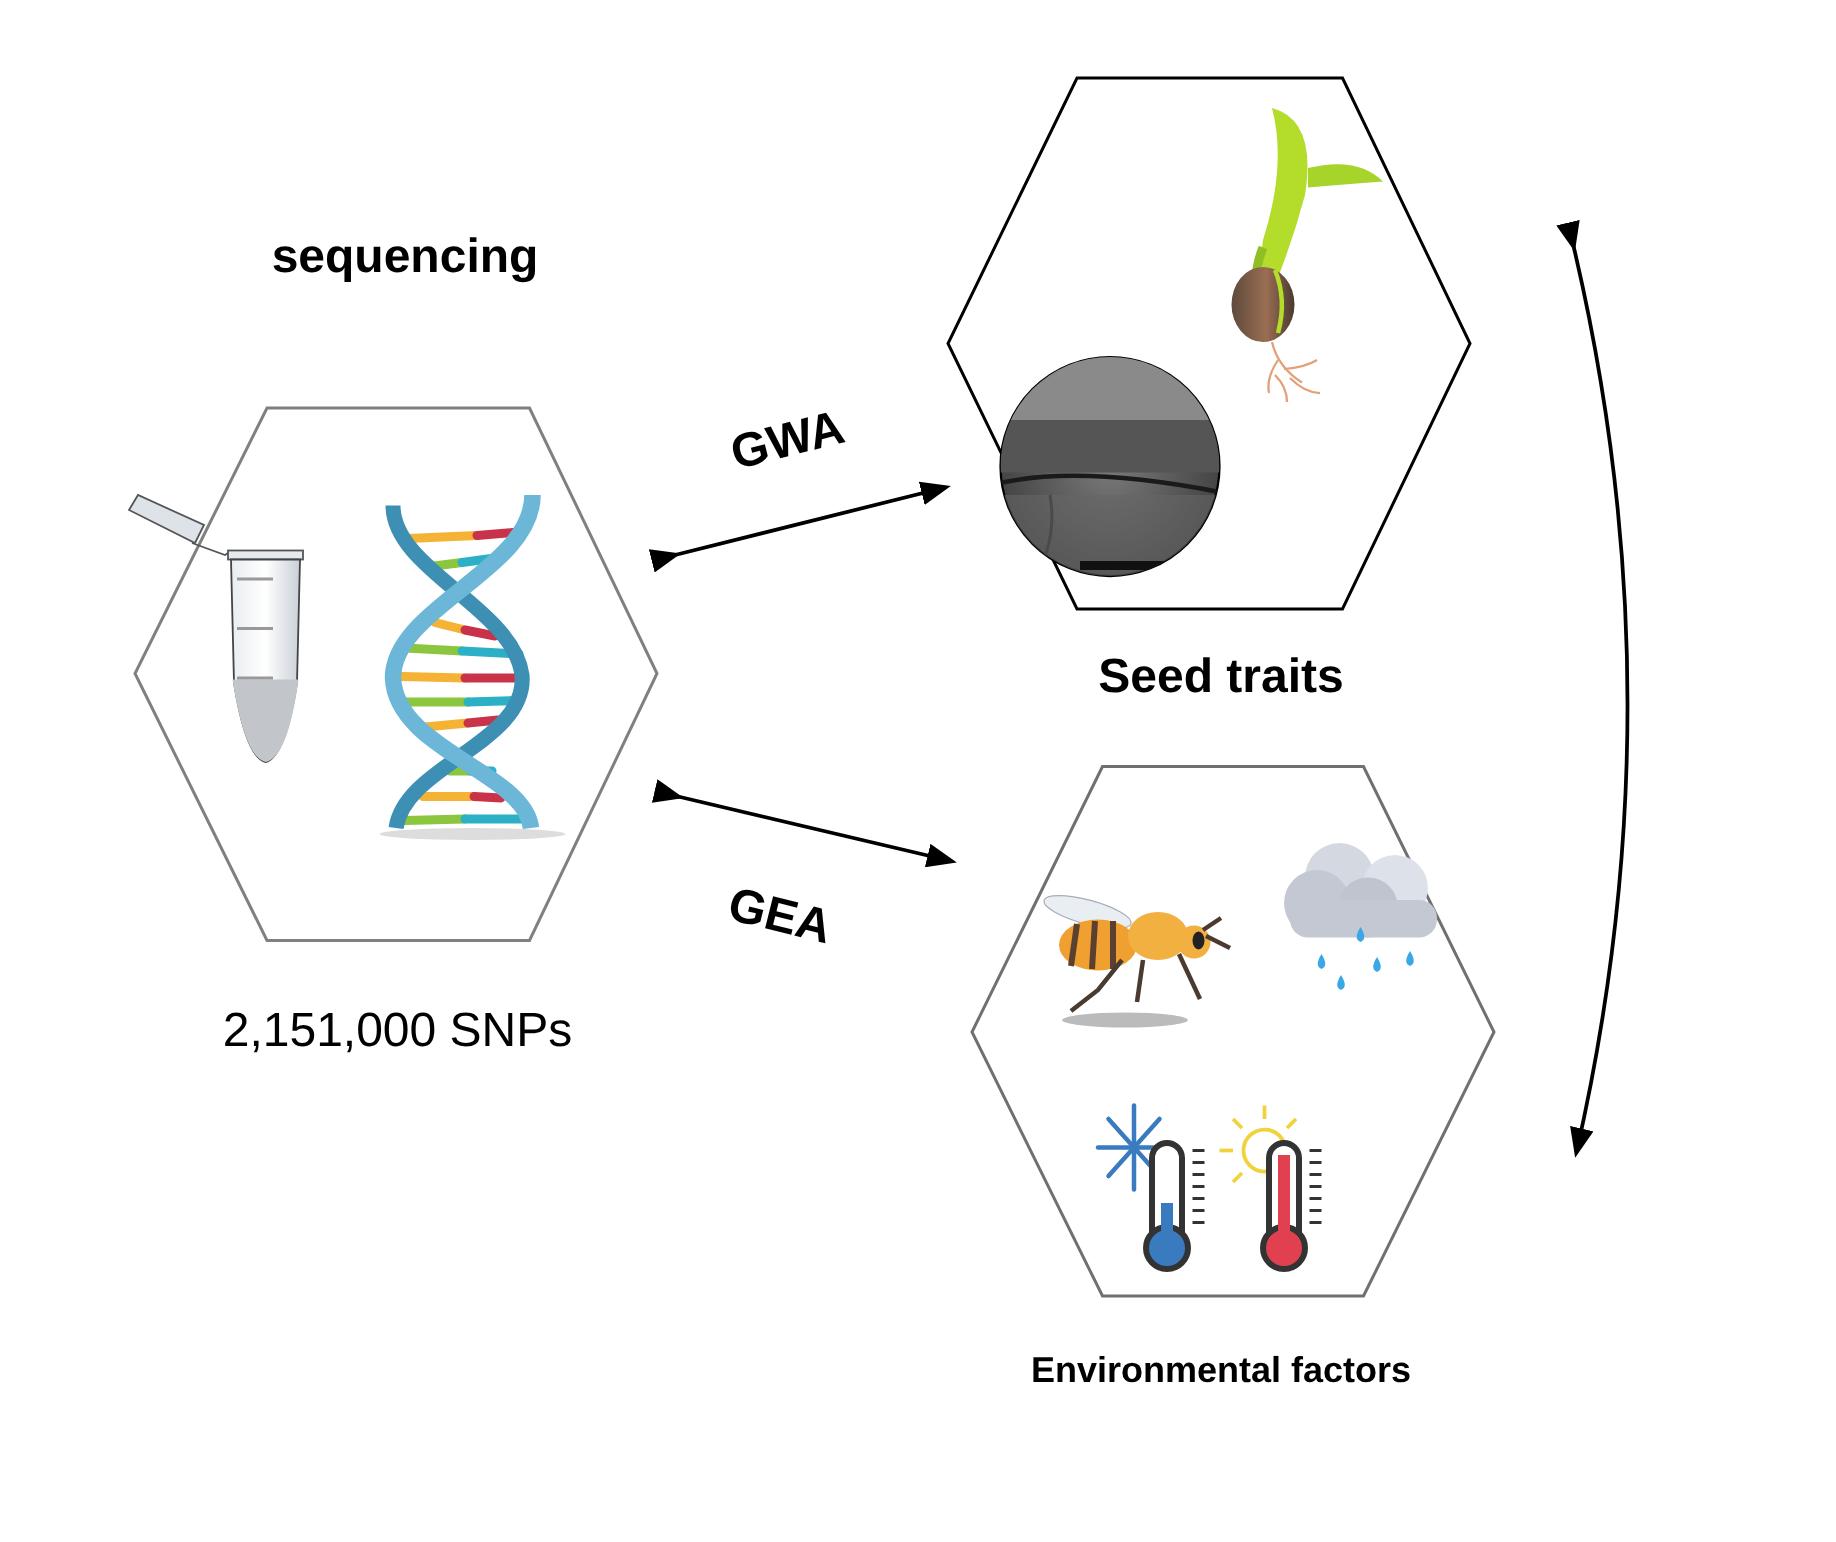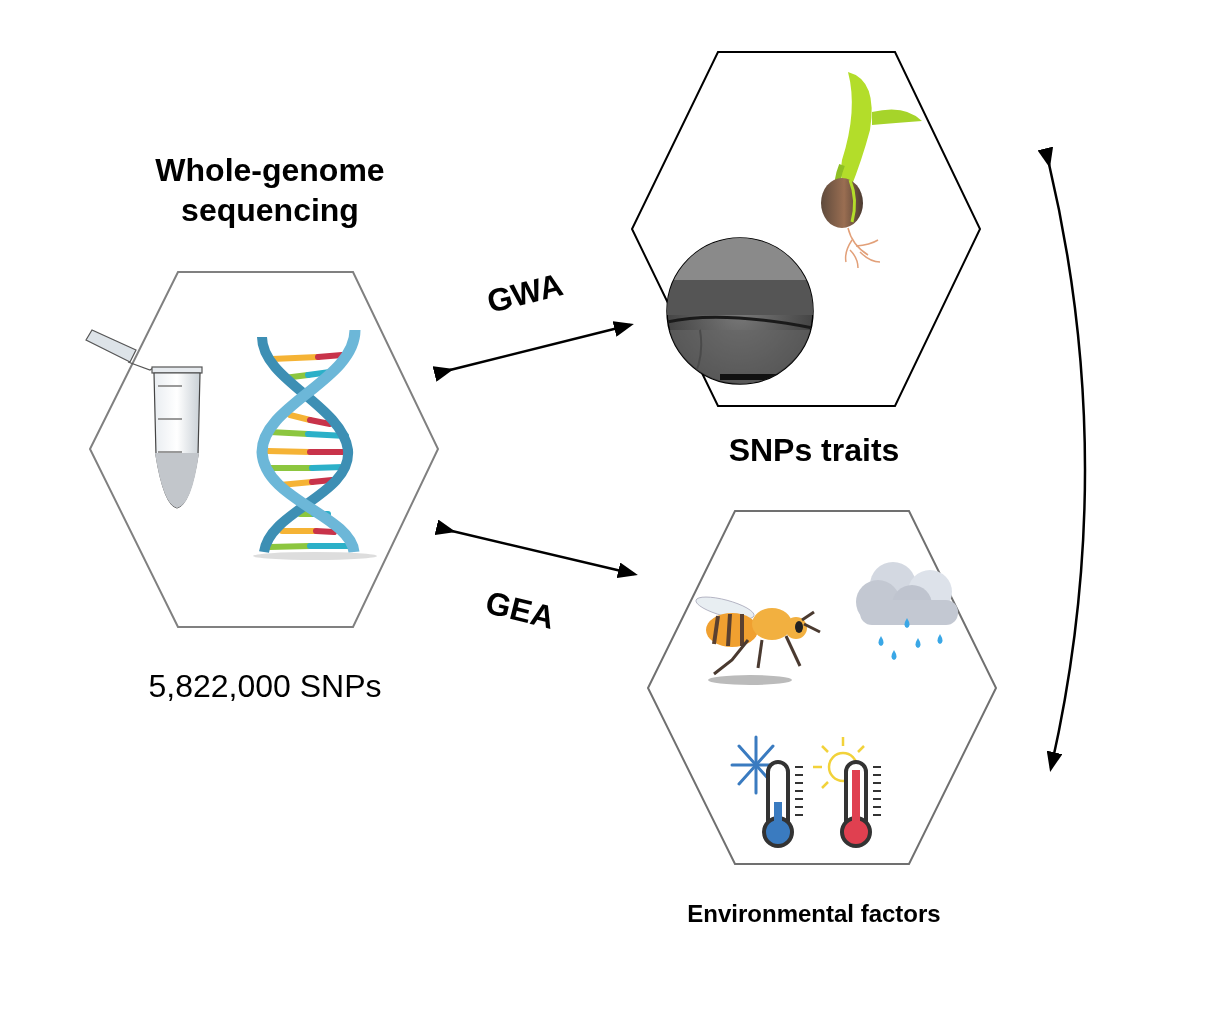--- a/index.html
+++ b/index.html
@@ -190,25 +190,24 @@
         </g>
     </g>
   </g>
 
   <line x1="450" y1="370" x2="630" y2="325" stroke="#000" stroke-width="2.5" marker-start="url(#ah2)" marker-end="url(#ah2)"></line>
   <line x1="452" y1="531" x2="634" y2="574" stroke="#000" stroke-width="2.5" marker-start="url(#ah2)" marker-end="url(#ah2)"></line>
   <path d="M1049,164 Q1120,465 1051,768" fill="none" stroke="#000" stroke-width="2.5" marker-start="url(#ah2)" marker-end="url(#ah2)"></path>
 </svg>
 
 <div class="lbl bold" style="left:110px; top:150px; width:320px; font-size:32px; line-height:40px;">
-  <div>Whole-genome</div>
   <div>sequencing</div>
 </div>
 
-<div class="lbl" style="left:90px; top:668px; width:350px; font-size:32px;">5,822,000 SNPs</div>
-
-<div class="lbl bold" style="left:664px; top:432px; width:300px; font-size:32px;">SNPs traits</div>
+<div class="lbl" style="left:90px; top:668px; width:350px; font-size:32px;">2,151,000 SNPs</div>
+
+<div class="lbl bold" style="left:664px; top:432px; width:300px; font-size:32px;">Seed traits</div>
 
 <div class="lbl bold" style="left:584px; top:900px; width:460px; font-size:24px;">Environmental factors</div>
 
 <div class="lbl bold" style="left:470px; top:275px; width:110px; font-size:32px; transform:rotate(-14deg);">GWA</div>
 
 <div class="lbl bold" style="left:465px; top:592px; width:110px; font-size:32px; transform:rotate(14deg);">GEA</div>
 
 </body></html>

